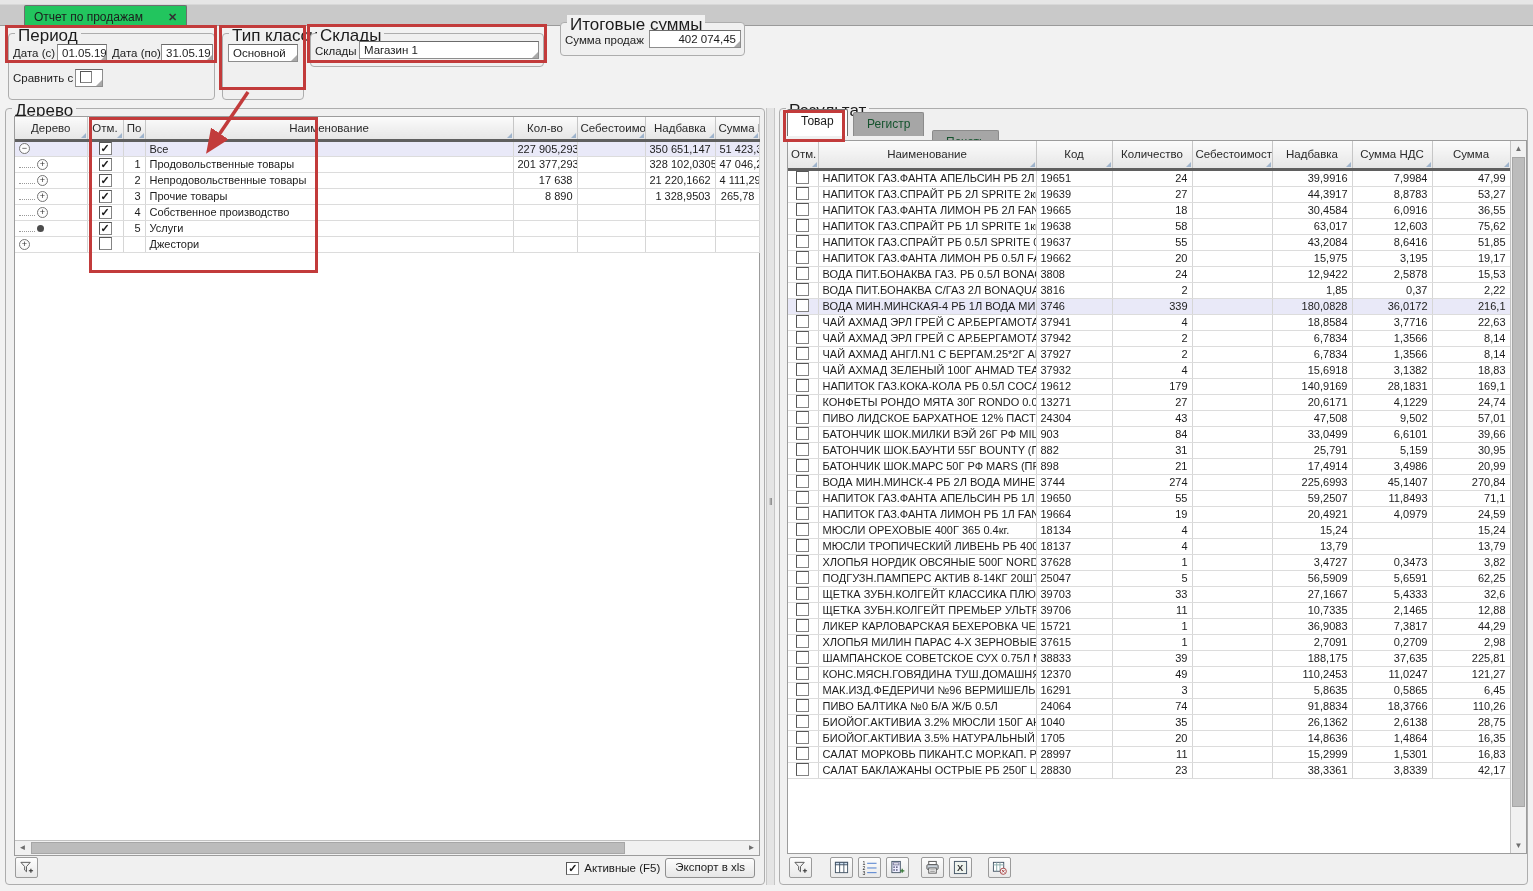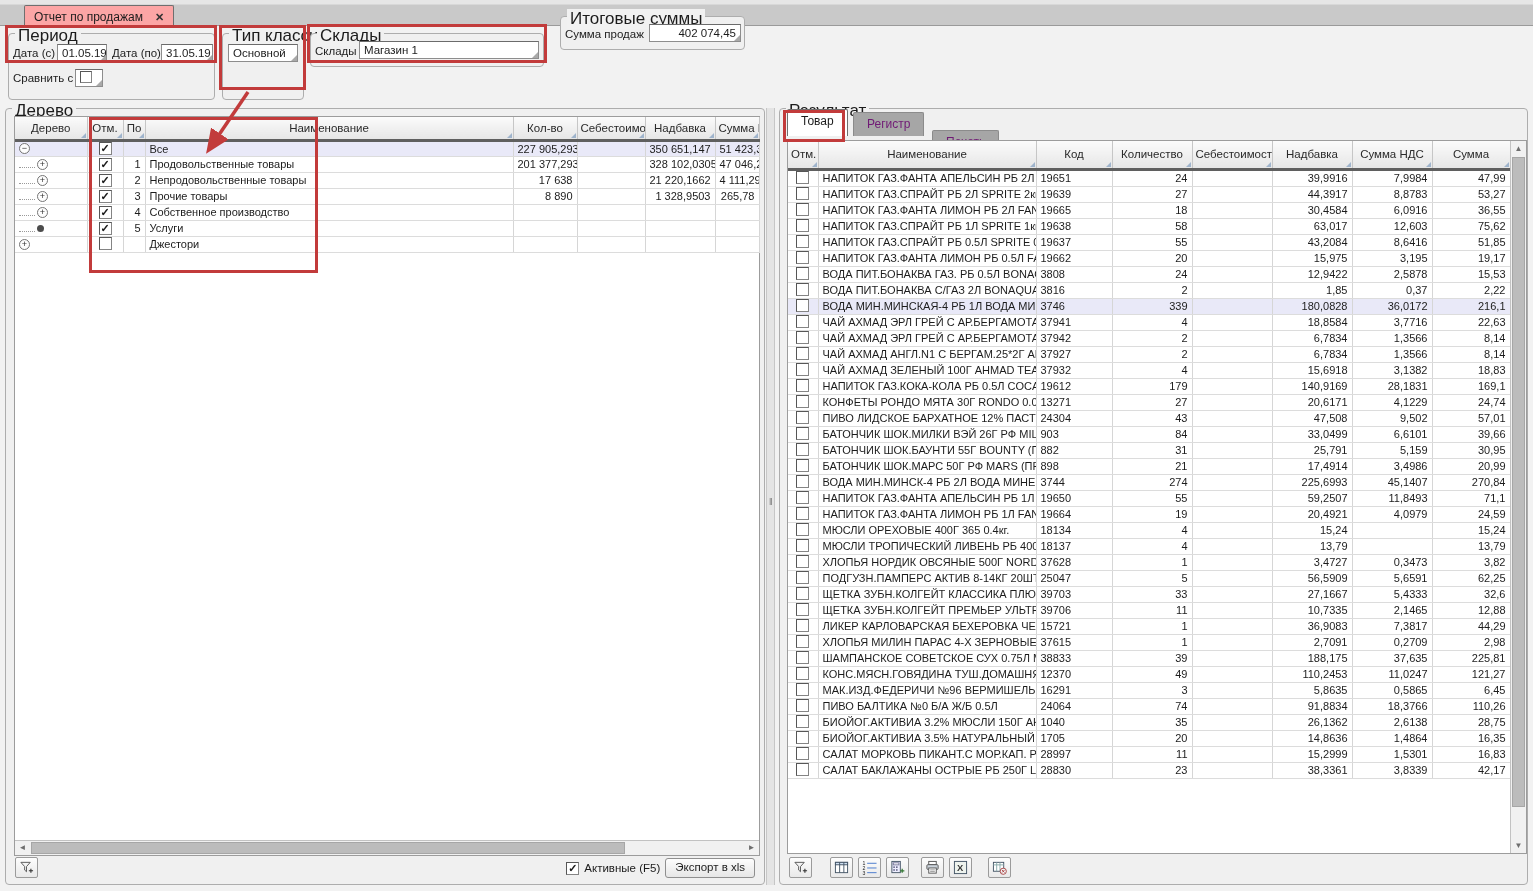--- a/index.html
+++ b/index.html
@@ -1,21 +1,21 @@
 <!DOCTYPE html>
 <html><head>
 <meta charset="utf-8">
 <style>
   * { margin:0; padding:0; box-sizing:border-box; }
   html,body { width:1533px; height:891px; overflow:hidden; }
   body { font-family:"Liberation Sans", sans-serif; background:#f2f2f2; color:#1c1c1c; position:relative; }
 
   .top-strip { position:absolute; left:0; top:0; width:1533px; height:5px; background:#e6e6e6; border-bottom:1px solid #d8d8d8; }
   .tab-bar { position:absolute; left:0; top:5px; width:1533px; height:21px; background:#c9c9c9; border-bottom:1px solid #9a9a9a; }
-  .doc-tab { position:absolute; left:24px; top:0; height:21px; background:#fca5a5; border:1px solid #6f6f6f; border-bottom:none; border-radius:2px 2px 0 0; padding:2px 9px 0 9px; font-size:12px; display:flex; align-items:center; gap:12px; }
+  .doc-tab { position:absolute; left:24px; top:0; height:21px; background:#22c55e; border:1px solid #6f6f6f; border-bottom:none; border-radius:2px 2px 0 0; padding:2px 9px 0 9px; font-size:12px; display:flex; align-items:center; gap:25px; }
   .tab-close { font-size:11px; font-weight:bold; color:#333; cursor:default; }
 
   
   .gb { position:absolute; border:1px solid #adadad; border-radius:4px; background:#f0f0f0; }
   .gb-label { position:absolute; top:-8px; left:6px; background:#f1f1f1; padding:0 3px; font-size:17px; white-space:nowrap; }
   .fld-label { position:absolute; font-size:11.5px; white-space:nowrap; }
   .field { position:absolute; background:#fff; border:1px solid #8d8d8d; border-top-color:#6b6b6b; height:18px; font-size:11.5px; line-height:15px; padding:1px 4px; overflow:hidden; white-space:nowrap; }
   .field::after { content:""; position:absolute; right:0; bottom:0; width:0; height:0; border-style:solid; border-width:0 0 6px 6px; border-color:transparent transparent #a9a9a9 transparent; }
   .field.num { text-align:right; }
 
@@ -39,21 +39,21 @@
 
   
   #tree-table th { height:23px; }
   #tree-table td { height:16px; }
   .c-tree-inner { display:flex; align-items:center; height:100%; }
   .conn { display:inline-block; width:16px; height:8px; border-bottom:1px dotted #9a9a9a; margin-right:2px; }
   .nd { flex:none; width:11px; height:11px; border:1px solid #757575; border-radius:50%; background:#fdfdfd; display:inline-flex; align-items:center; justify-content:center; font-size:9px; line-height:9px; color:#333; }
   .leafdot { flex:none; width:7px; height:7px; border-radius:50%; background:#4c4c4c; }
 
   
-  .rtab { position:absolute; top:0; height:24px; padding:4px 13px 0 13px; font-size:12px; background:#a6a6a6; color:#701a75; border:1px solid #8b8b8b; border-bottom:none; border-radius:2px 2px 0 0; }
+  .rtab { position:absolute; top:0; height:24px; padding:4px 13px 0 13px; font-size:12px; background:#a6a6a6; color:#14532d; border:1px solid #8b8b8b; border-bottom:none; border-radius:2px 2px 0 0; }
   .rtab.active { background:#fff; color:#1c1c1c; border-color:#6f6f6f; height:27px; z-index:5; }
 
   
   .hscroll { position:absolute; left:0; right:0; bottom:0; height:15px; background:#f1f1f1; border-top:1px solid #c2c2c2; }
   .hscroll .arr { position:absolute; top:0; width:15px; height:14px; color:#6e6e6e; font-size:8px; line-height:14px; text-align:center; }
   .hscroll .thumb { position:absolute; top:1px; height:12px; background:#bcbcbc; border:1px solid #a6a6a6; }
   .vscroll { position:absolute; right:0; top:0; bottom:0; width:16px; background:#f1f1f1; border-left:1px solid #c2c2c2; }
   .vscroll .arr { position:absolute; left:0; width:15px; height:15px; color:#6e6e6e; font-size:8px; line-height:15px; text-align:center; }
   .vscroll .thumb { position:absolute; left:1px; width:13px; background:#bcbcbc; border:1px solid #a6a6a6; }
 
@@ -92,21 +92,21 @@
   <span class="gb-label">Тип классифик</span>
   <div class="field" style="left:5px;top:10px;width:70px;"><span>Основной</span></div>
 </div>
 
 <div class="gb" id="gb-sklady" style="left:310px;top:33px;width:234px;height:34px;">
   <span class="gb-label">Склады</span>
   <span class="fld-label" style="left:4px;top:11px;">Склады</span>
   <div class="field" style="left:48px;top:7px;width:180px;"><span>Магазин 1</span></div>
 </div>
 
-<div class="gb" id="gb-totals" style="left:560px;top:16px;width:185px;height:34px;">
+<div class="gb" id="gb-totals" style="left:560px;top:22px;width:185px;height:34px;">
   <span class="gb-label">Итоговые суммы</span>
   <span class="fld-label" style="left:4px;top:11px;">Сумма продаж</span>
   <div class="field num" style="left:88px;top:7px;width:92px;"><span>402 074,45</span></div>
 </div>
 
 <div class="ann" style="left:5px;top:25px;width:212px;height:38px;"></div>
 <div class="ann" style="left:219px;top:25px;width:87px;height:65px;"></div>
 <div class="ann" style="left:307px;top:24px;width:240px;height:39px;"></div>
 <div class="ann" style="left:89px;top:117px;width:229px;height:156px;"></div>
 <div class="ann" style="left:783px;top:110px;width:62px;height:32px;"></div>

